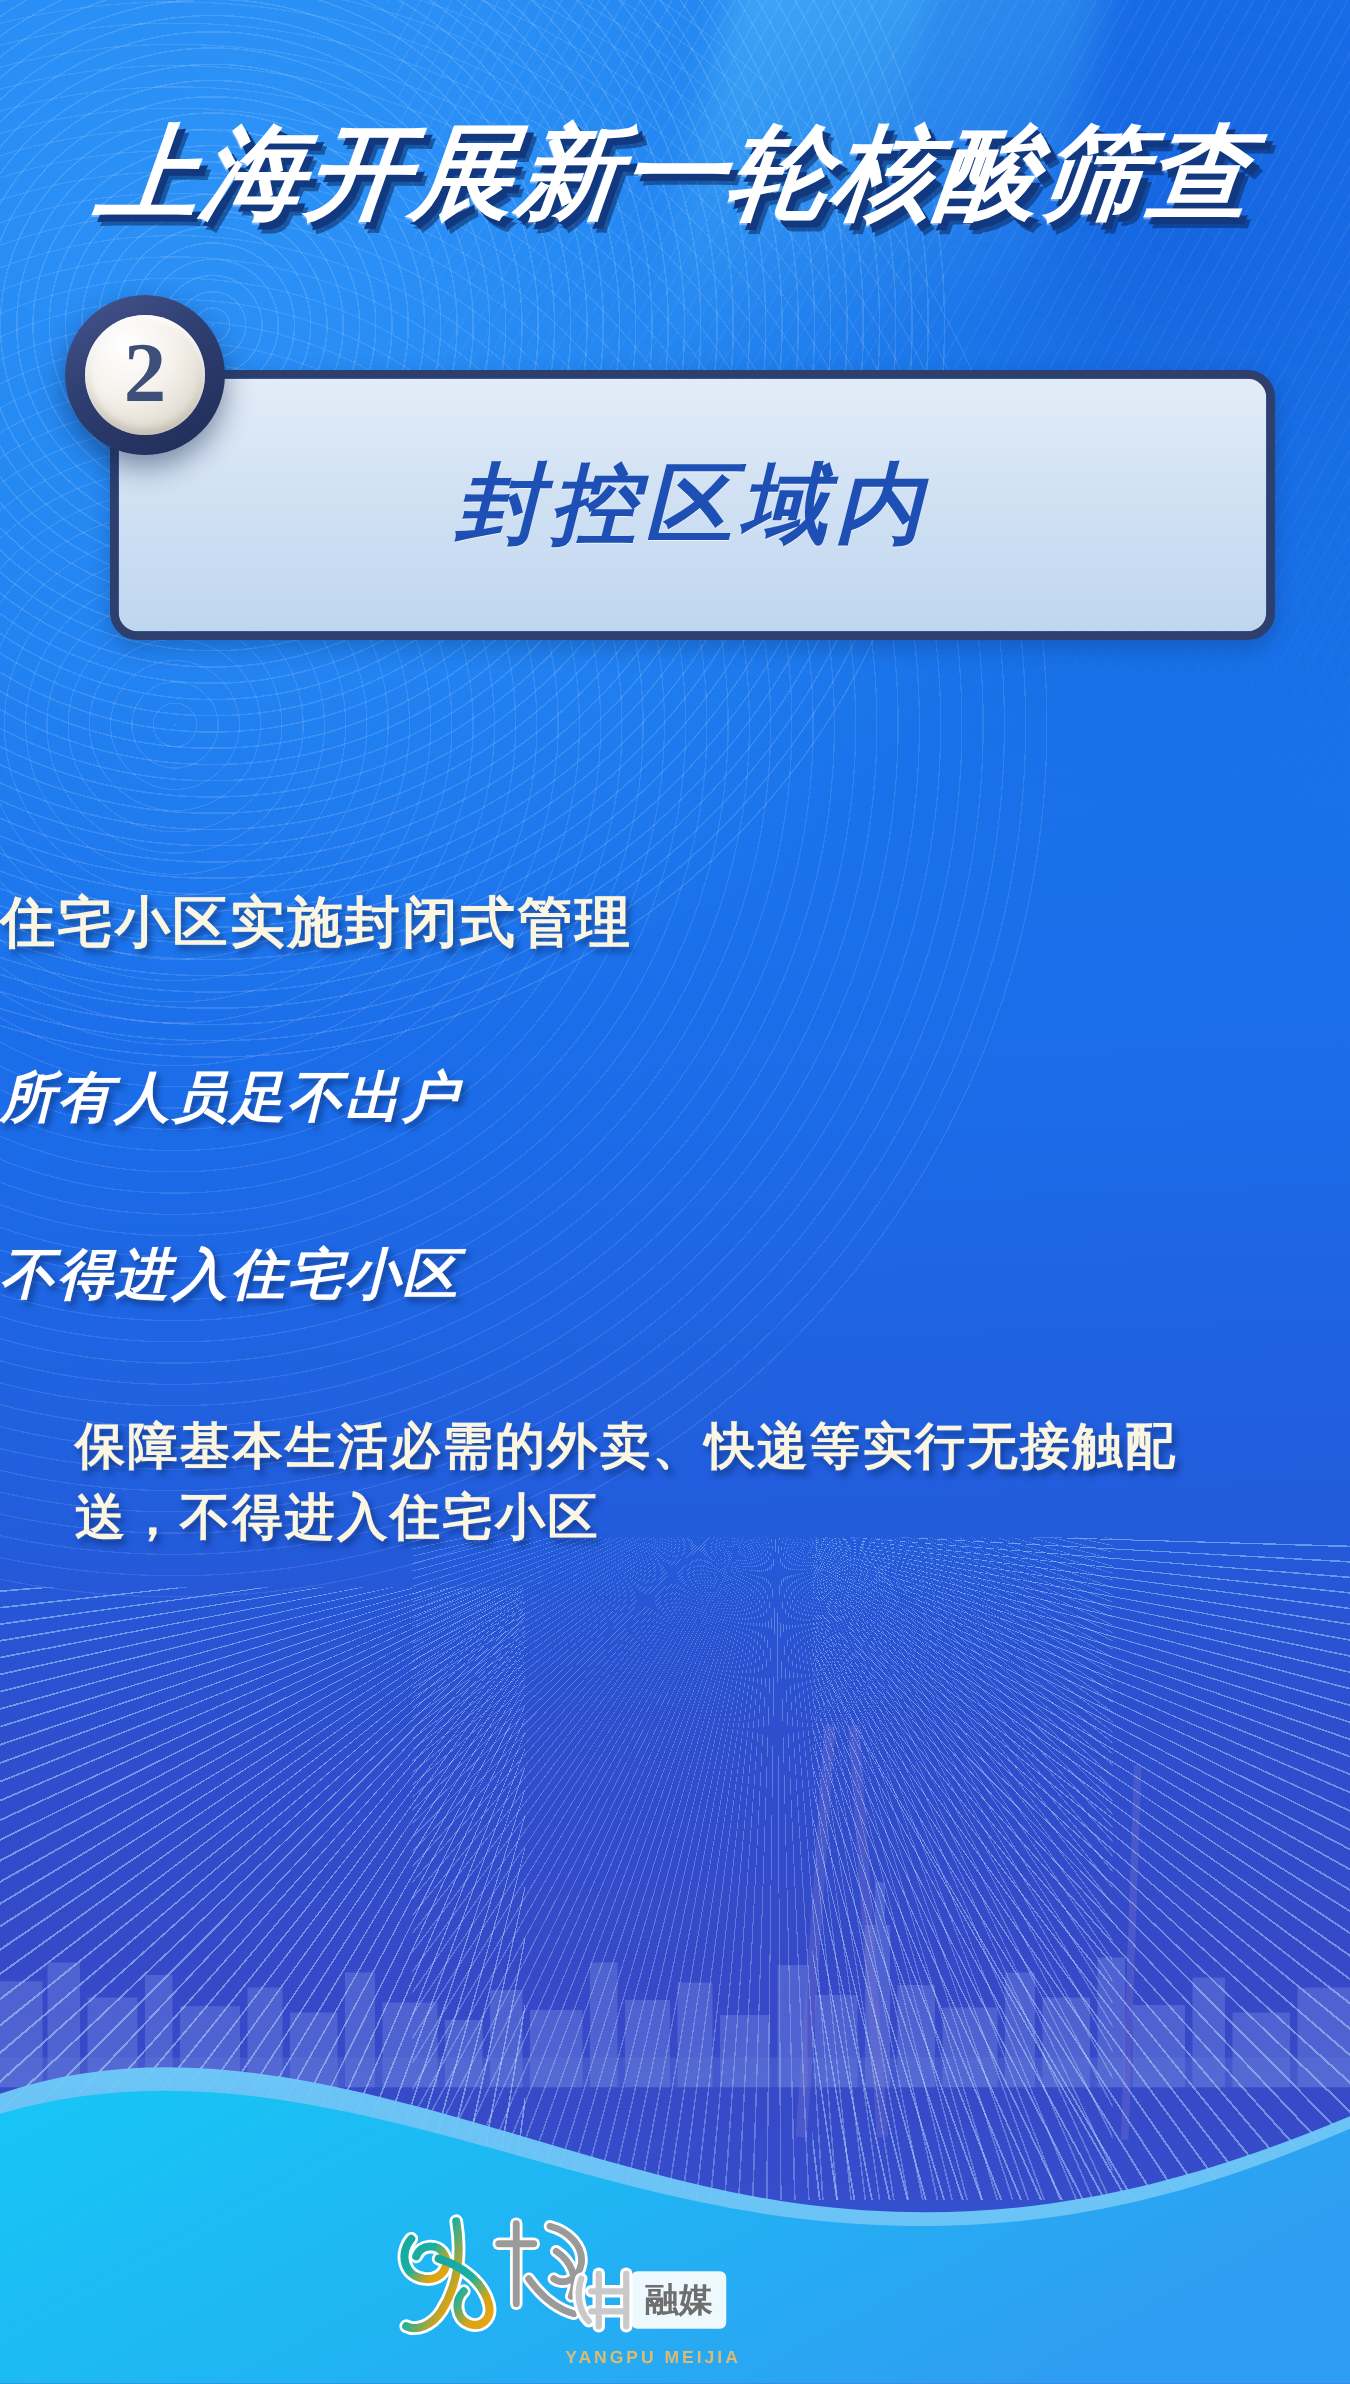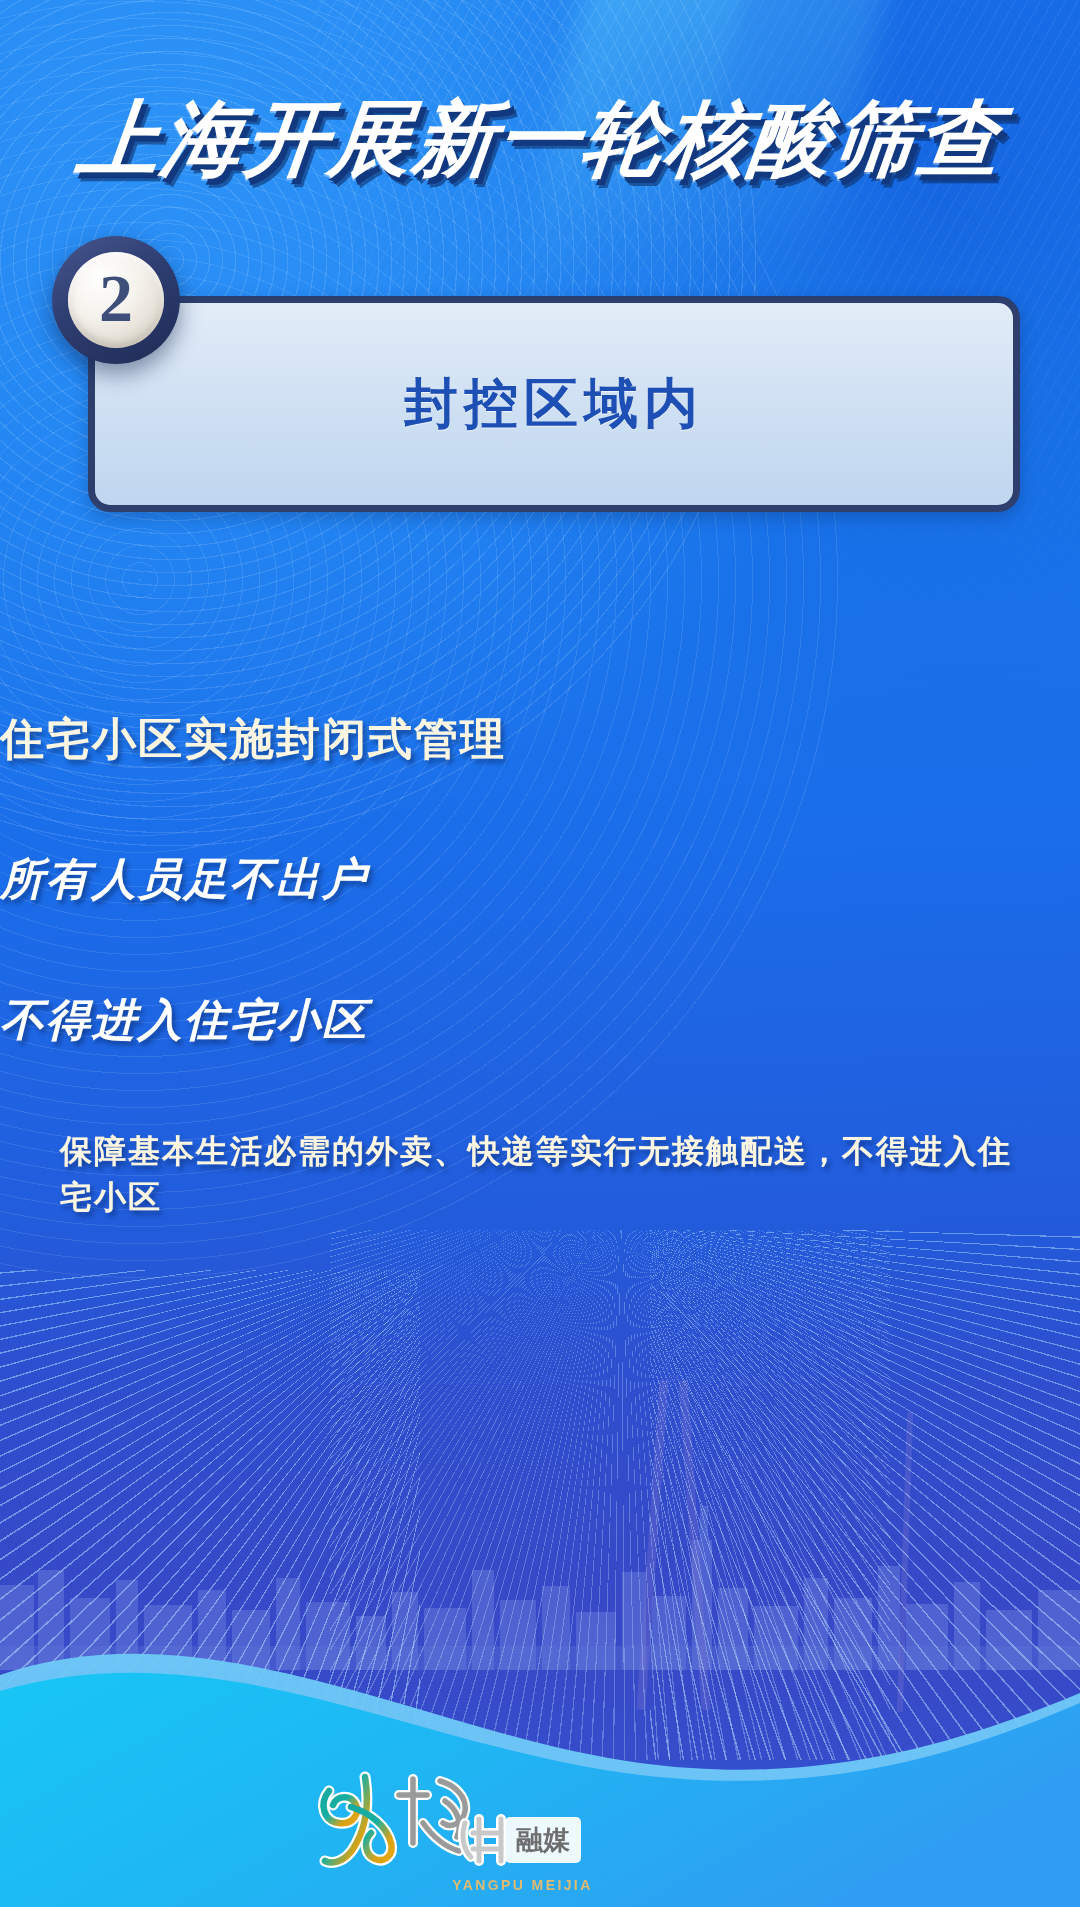--- a/index.html
+++ b/index.html
@@ -164,43 +164,44 @@
     position:absolute; left:88px; top:296px;
     width:932px; height:216px;
     border:7px solid #2e3f6e;
     border-radius:22px;
     background:linear-gradient(180deg,#e2ecf8 0%, #cfe0f3 52%, #bfd6ef 100%);
     box-shadow:0 6px 16px rgba(12,40,95,.28);
     display:flex; align-items:center; justify-content:center;
     z-index:5;
   }
   #card-title {
-    font-size:54px; font-weight:900; color:#1e4fb4;
+    font-size:70px; font-weight:900; color:#1e4fb4;
     letter-spacing:6px;
     text-shadow:0 1px 0 rgba(255,255,255,.6);
+    font-style:italic;
   }
 
   
   #body {
     position:absolute; left:0; top:620px; width:1080px;
     text-align:left;
   }
   .bline {
     font-size:44px;
     font-weight:700;
     color:#fbf6e2;
     letter-spacing:2px;
     line-height:1.42;
     text-shadow:3px 4px 5px rgba(8,34,92,.55), 0 0 1px rgba(255,255,255,.4);
     margin:0 auto;
   }
   .bline.white { color:#ffffff;font-style:italic; }
   .bline.wrap {
     width:960px;
-    font-size:32px;
+    font-size:40px;
   }
   .sp1 { height:88px; }
   .sp2 { height:78px; }
   .sp3 { height:78px; }
 
   
   #logo {
     position:absolute; left:0; bottom:26px; width:889px;
     display:flex; justify-content:center; align-items:flex-end;
     z-index:8;

